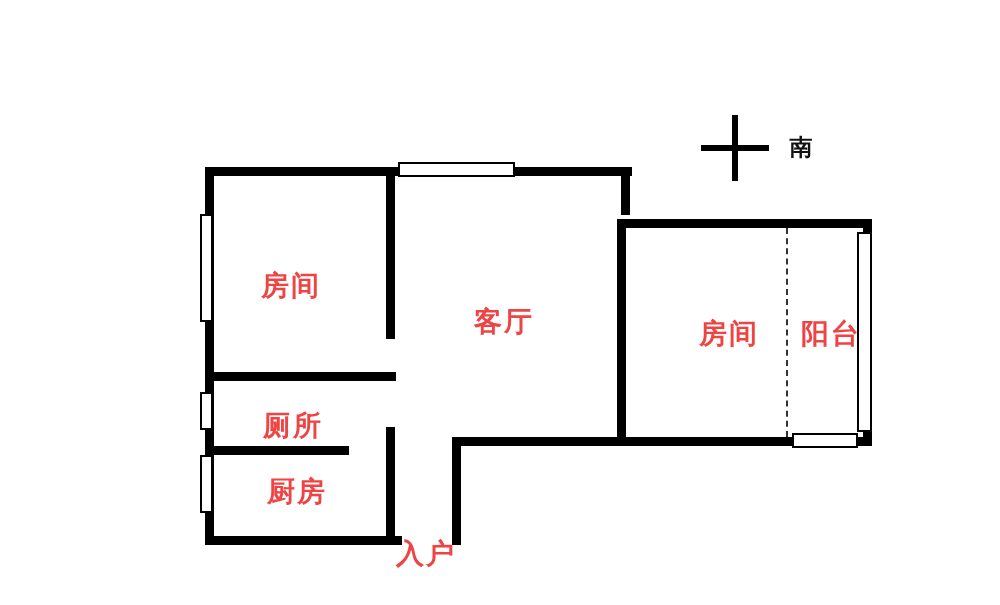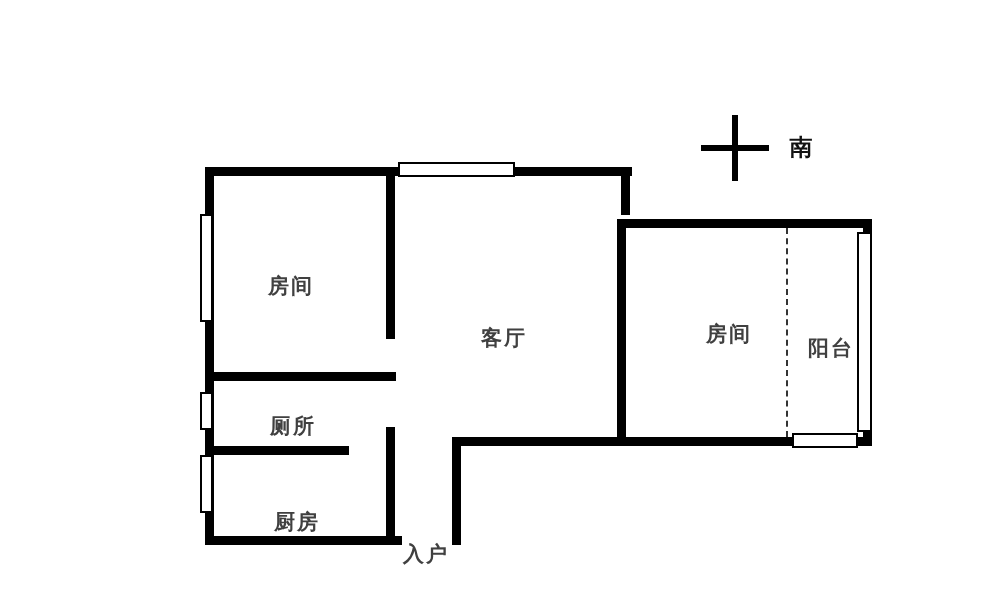--- a/index.html
+++ b/index.html
@@ -26,23 +26,23 @@
     box-sizing: border-box;
   }
   .dashed-line {
     position: absolute;
     width: 0;
     border-left: 2px dashed #333333;
   }
   .room-label {
     position: absolute;
     transform: translate(-50%, -50%);
-    font-size: 21px;
+    font-size: 28px;
     font-weight: bold;
-    color: #404040;
+    color: #ef4444;
     letter-spacing: 2px;
     white-space: nowrap;
     text-align: right;
   }
   .compass-bar {
     position: absolute;
     background: #000000;
   }
   .south-label {
     position: absolute;
@@ -78,20 +78,20 @@
   <div class="window" style="left:857px; top:232px; width:15px; height:200px;"></div>
   <div class="window" style="left:792px; top:433px; width:66px; height:15px;"></div>
 
   <div class="dashed-line" style="left:786px; top:228px; height:209px;"></div>
 
   <div class="compass-bar" style="left:701px; top:145px; width:68px; height:6px;"></div>
   <div class="compass-bar" style="left:732px; top:115px; width:6px; height:66px;"></div>
   <div class="south-label" style="left:801px; top:147px;">南</div>
 
   <div class="room-label" style="left:291px; top:286px;">房间</div>
-  <div class="room-label" style="left:504px; top:322px;margin-top:16px;">客厅</div>
+  <div class="room-label" style="left:504px; top:322px;">客厅</div>
   <div class="room-label" style="left:293px; top:426px;">厕所</div>
-  <div class="room-label" style="left:297px; top:492px;margin-top:30px;">厨房</div>
+  <div class="room-label" style="left:297px; top:492px;">厨房</div>
   <div class="room-label" style="left:729px; top:334px;">房间</div>
-  <div class="room-label" style="left:831px; top:348px;">阳台</div>
+  <div class="room-label" style="left:831px; top:334px;">阳台</div>
   <div class="room-label" style="left:426px; top:554px;">入户</div>
 
 </div>
 
 </body></html>

